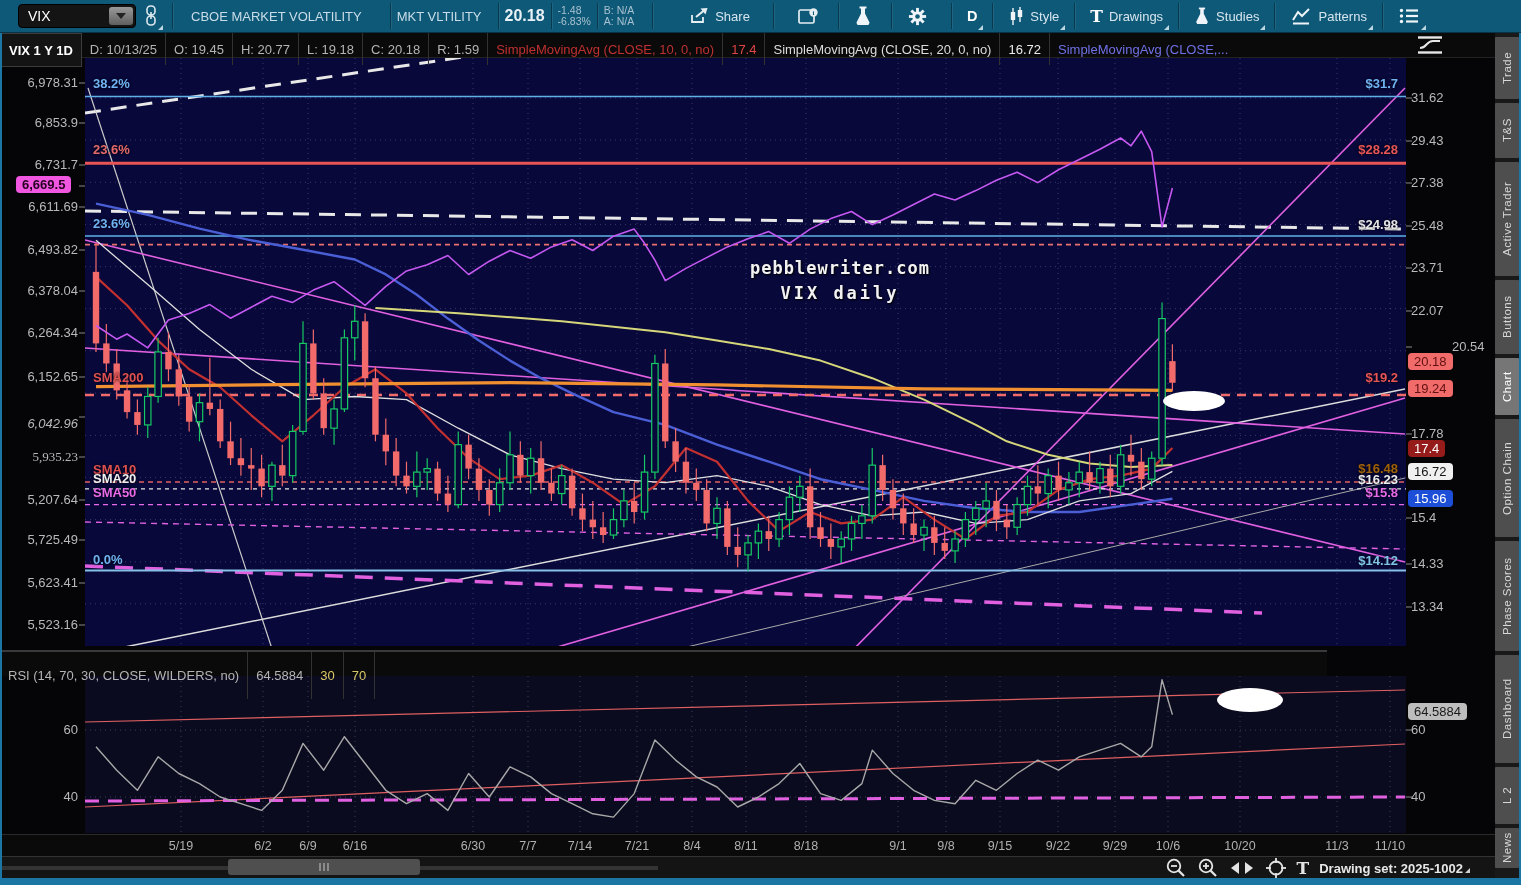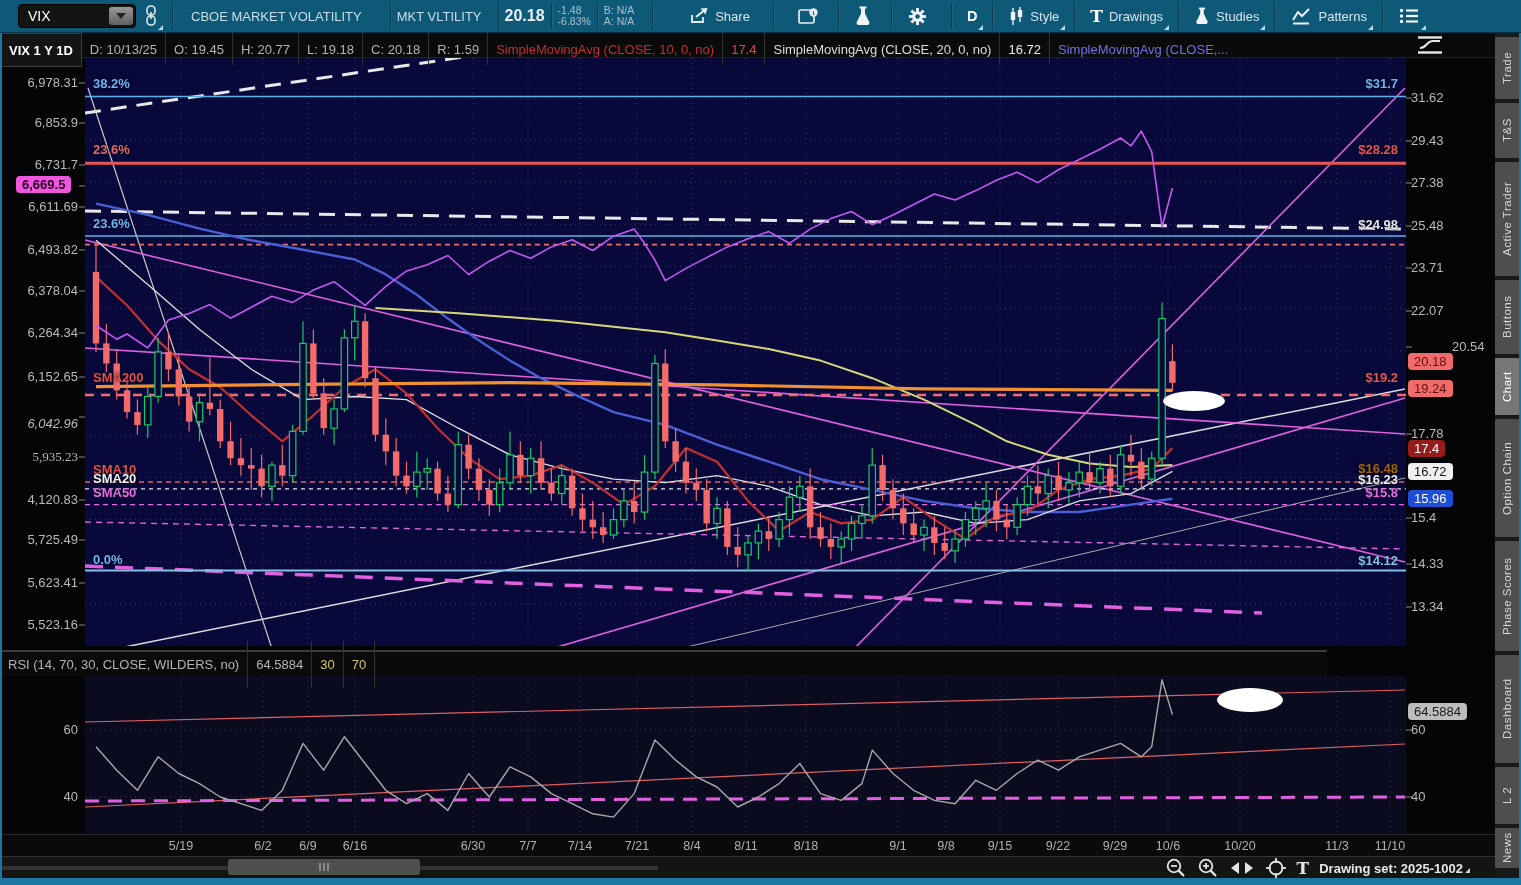--- a/index.html
+++ b/index.html
@@ -26,21 +26,21 @@
   .tb-text{flex:none;white-space:nowrap;color:#c9dde8;}
   .price-big{font-size:16px;font-weight:bold;color:#e8f1f5;}
   .stack{display:flex;flex-direction:column;line-height:11px;font-size:10.5px;color:#a8c2cf;}
   .tool-T{font-family:"DejaVu Serif",serif;font-weight:bold;font-size:17px;color:#fff;line-height:14px;}
   
   .hdr{position:absolute;left:0;top:33px;width:1495px;height:25px;background:#0a0a0b;display:flex;
        align-items:stretch;font-size:13px;color:#b4b4b4;z-index:20;border-bottom:1px solid #222;}
   .chip{display:flex;align-items:center;padding:16px 8px;border-right:1px solid #323232;white-space:nowrap;}
   .chip.title{color:#fff;font-weight:bold;background:#141414;border:1px solid #3c3c3c;}
   .rsi-hdr{position:absolute;left:0;top:650px;width:1327px;height:26px;background:#0a0a0b;display:flex;
-       align-items:center;font-size:13px;color:#b4b4b4;z-index:20;border-top:2px solid #3a3a3a;}
+       align-items:flex-start;font-size:13px;color:#b4b4b4;z-index:20;border-top:2px solid #3a3a3a;}
   .curve-ic{margin-left:auto;margin-right:50px;align-self:center;}
   
   .al{position:absolute;font-size:13px;color:#b9b9b9;z-index:12;white-space:nowrap;}
   .al.left{left:0;width:78px;text-align:right;}
   .al.rt{left:1411px;}
   .badge{position:absolute;z-index:13;font-size:13px;padding:1px 6px;border-radius:4px;white-space:nowrap;}
   .ov{position:absolute;font-size:13px;font-weight:bold;z-index:11;white-space:nowrap;
       text-shadow:0 0 3px rgba(0,0,0,.9);}
   .xl{position:absolute;top:839px;width:56px;margin-left:-28px;text-align:center;font-size:12.5px;
       color:#b0b0b0;z-index:12;}
@@ -562,20 +562,24 @@
     <div class="chip" style="color:#dcdcdc;">SimpleMovingAvg (CLOSE, 20, 0, no)</div>
     <div class="chip" style="color:#ececec;">16.72</div>
     <div class="chip" style="color:#7070e8;border-right:none;">SimpleMovingAvg (CLOSE,...</div>
     <svg class="curve-ic" width="30" height="20" viewBox="0 0 30 20">
       <line x1="3" y1="2.5" x2="27" y2="2.5" stroke="#e8e8e8" stroke-width="2.4"></line>
       <line x1="3" y1="17.5" x2="27" y2="17.5" stroke="#e8e8e8" stroke-width="2.4"></line>
       <path d="M5,13 C12,13 11,6 18,6 L25,6" fill="none" stroke="#e8e8e8" stroke-width="2"></path>
     </svg>
   </div>
 
+  <div class="wm">
+    <div class="l1">pebblewriter.com</div>
+    <div class="l2">VIX daily</div>
+  </div>
 
   <div class="rsi-hdr">
     <div class="chip">RSI (14, 70, 30, CLOSE, WILDERS, no)</div>
     <div class="chip">64.5884</div>
     <div class="chip" style="color:#d8c868;">30</div>
     <div class="chip" style="color:#d8c868;">70</div>
   </div>
 
   <div class="xaxis"></div>
 
@@ -638,21 +642,21 @@
       <div class="al left" style="top: 115px;">6,853.9</div>
       <div class="al left" style="top: 157px;">6,731.7</div>
       <div class="badge" style="left: 16px; top: 176px; background: rgb(240, 86, 224); color: rgb(37, 0, 32); font-weight: bold;">6,669.5</div>
       <div class="al left" style="top: 199px;">6,611.69</div>
       <div class="al left" style="top: 242px;">6,493.82</div>
       <div class="al left" style="top: 283px;">6,378.04</div>
       <div class="al left" style="top: 325px;">6,264.34</div>
       <div class="al left" style="top: 369px;">6,152.65</div>
       <div class="al left" style="top: 416px; font-style: italic;">6,042.96</div>
       <div class="al left" style="top: 449px; font-family: Liberation Serif, serif;">5,935.23</div>
-      <div class="al left" style="top: 492px;">4,120.83</div>
+      <div class="al left" style="top: 492px;">5,207.64</div>
       <div class="al left" style="top: 532px;">5,725.49</div>
       <div class="al left" style="top: 575px;">5,623.41</div>
       <div class="al left" style="top: 617px;">5,523.16</div>
       <div class="al rt" style="top: 90px;">31.62</div>
       <div class="al rt" style="top: 133px;">29.43</div>
       <div class="al rt" style="top: 175px;">27.38</div>
       <div class="al rt" style="top: 218px;">25.48</div>
       <div class="al rt" style="top: 260px;">23.71</div>
       <div class="al rt" style="top: 303px;">22.07</div>
       <div class="al rt" style="top: 339px; margin-left: 41px;">20.54</div>

